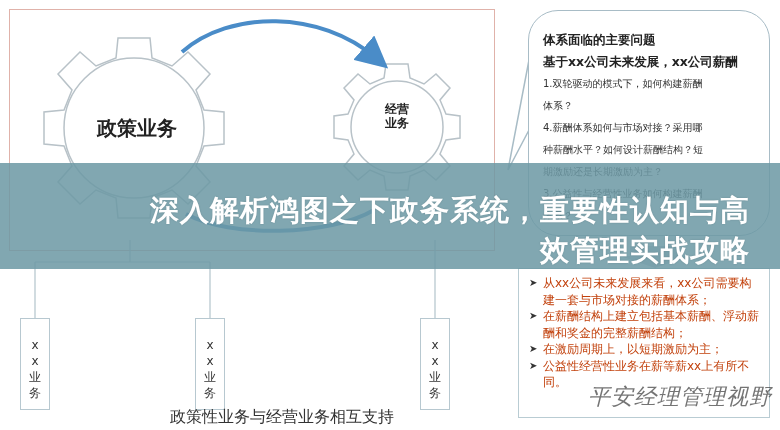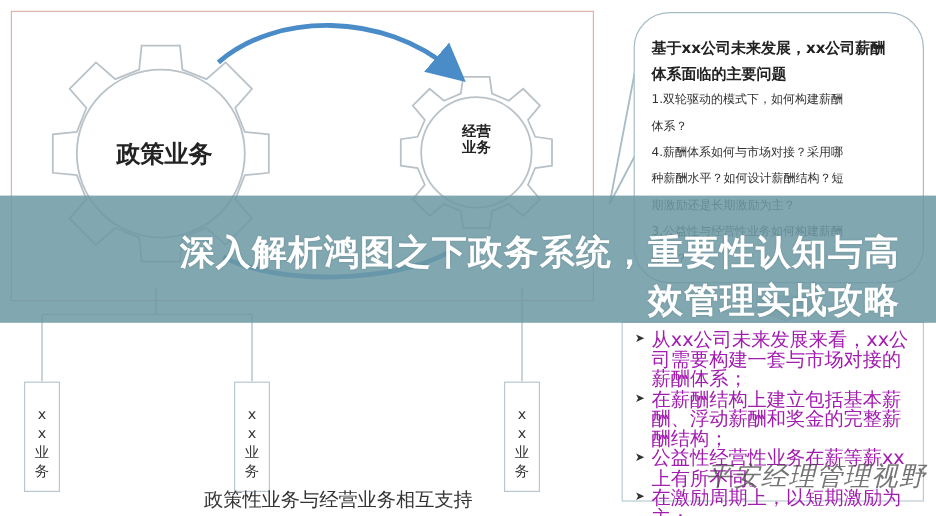--- a/index.html
+++ b/index.html
@@ -11,21 +11,21 @@
     .gear-label { position: absolute; font-weight: bold; color: #222; text-align: center; line-height: 1.2; }
     .gear-label.left { left: 82px; top: 116px; width: 110px; font-size: 20px; }
     .gear-label.right { left: 375px; top: 102px; width: 44px; font-size: 12px; }
     .bubble { left: 528px; top: 10px; width: 242px; height: 226px; border: 1.5px solid #a8bcc6; border-radius: 30px;
               box-sizing: border-box; padding: 18px 12px 10px 14px; background: #fff; }
     .bubble .title { font-weight: bold; font-size: 12.5px; line-height: 22px; color: #222; }
     .bubble .item { font-size: 10px; line-height: 22px; color: #333; }
     .conclusion { left: 518px; top: 268px; width: 252px; height: 150px; border: 1.5px solid #b9ccd3; box-sizing: border-box;
                   padding: 6px 8px 4px 10px; background: #fff; }
     .conclusion ul { list-style: none; margin: 0; padding: 0; }
-    .conclusion li { position: relative; padding-left: 14px; font-size: 16px; line-height: 16.5px; color: #a21caf; }
+    .conclusion li { position: relative; padding-left: 14px; font-size: 12px; line-height: 16.5px; color: #c2410c; }
     .conclusion li::before { content: "➤"; position: absolute; left: 0; top: 0; font-size: 10px; color: #333; }
     .sub-box { position: absolute; width: 30px; height: 92px; border: 1.2px solid #b7c8d0; box-sizing: border-box;
                text-align: center; font-size: 12px; line-height: 16px; padding-top: 18px; color: #333; background: #fff; }
     .sub-box span { display: block; }
     .caption { left: 170px; top: 407px; font-size: 16px; color: #333; white-space: nowrap; }
     .watermark { left: 588px; top: 382px; font-size: 22px; color: rgba(70,70,70,0.75); white-space: nowrap; letter-spacing: 1px; font-style: italic; text-align: center; }
     .banner { left: 0; top: 163px; width: 780px; height: 106px; background: rgba(108,152,164,0.86); }
     .banner-title { position: absolute; left: 30px; top: 190px; width: 720px; text-align: right; color: #ffffff;
                     font-size: 29px; font-weight: bold; line-height: 40px; letter-spacing: 1px;
                     text-shadow: 0 0 2px rgba(0,0,0,0.15); }
@@ -69,37 +69,37 @@
   <path d="M529,60 L508,170 L529,130" fill="#fff" stroke="#a8bcc6" stroke-width="1.5"></path>
 </svg>
 
 <div class="gear-label left">政策业务</div>
 <div class="gear-label right">
   <span>经营</span><br>
   <span>业务</span>
 </div>
 
 <div class="abs bubble">
+  <div class="title">体系面临的主要问题</div>
   <div class="title">基于xx公司未来发展，xx公司薪酬</div>
-  <div class="title">体系面临的主要问题</div>
   <div class="item">1.双轮驱动的模式下，如何构建薪酬</div>
   <div class="item">体系？</div>
   <div class="item">4.薪酬体系如何与市场对接？采用哪</div>
   <div class="item">种薪酬水平？如何设计薪酬结构？短</div>
   <div class="item">期激励还是长期激励为主？</div>
   <div class="item">3.公益性与经营性业务如何构建薪酬</div>
   <div class="item">体系？</div>
 </div>
 
 <div class="abs conclusion">
   <ul>
     <li>从xx公司未来发展来看，xx公司需要构建一套与市场对接的薪酬体系；</li>
     <li>在薪酬结构上建立包括基本薪酬、浮动薪酬和奖金的完整薪酬结构；</li>
+    <li>在激励周期上，以短期激励为主；</li>
     <li>公益性经营性业务在薪等薪xx上有所不同。</li>
-    <li>在激励周期上，以短期激励为主；</li>
   </ul>
 </div>
 
 <div class="sub-box" style="left:20px; top:318px;">
   <span>x</span>
   <span>x</span>
   <span>业</span>
   <span>务</span>
 </div>
 <div class="sub-box" style="left:195px; top:318px;">

